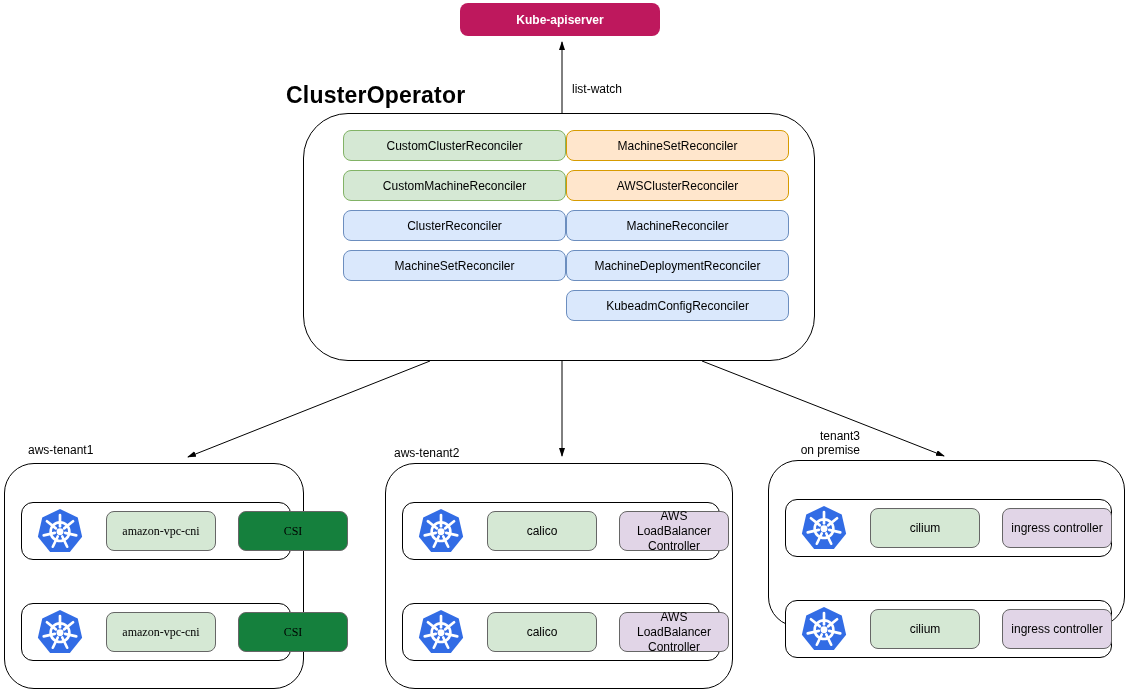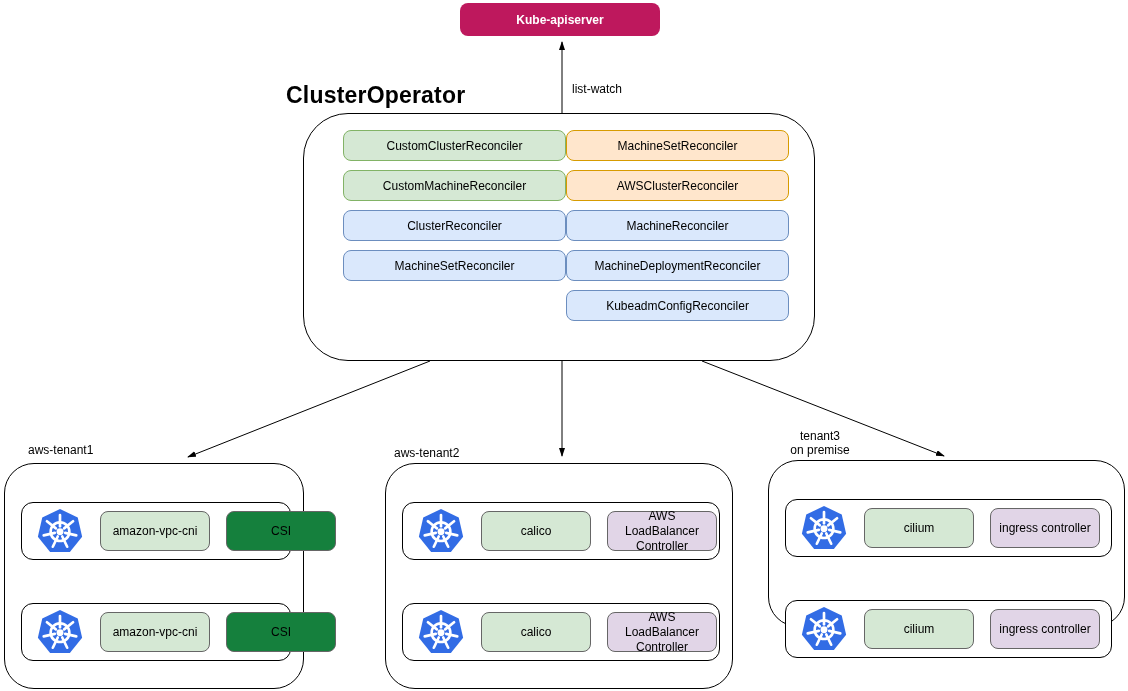--- a/index.html
+++ b/index.html
@@ -33,37 +33,37 @@
   
   .green {background:#d5e8d4;border-color:#82b366;}
   .orange{background:#ffe6cc;border-color:#d79b00;}
   .blue  {background:#dae8fc;border-color:#6c8ebf;}
   .red   {background:#15803d;border-color:#b85450;}
   .purple{background:#e1d5e7;border-color:#9673a6;}
   
   .tenant{
     position:absolute;border:1px solid #000;border-radius:30px;box-sizing:border-box;background:#fff;
   }
-  #tenant-0{left:4px;top:463px;width:300px;height:226px;}
+  #tenant-0{left:4px;top:463px;width:300px;height:226px;font-family:Liberation Serif, serif;}
   #tenant-1{left:385px;top:463px;width:348px;height:226px;}
   #tenant-2{left:768px;top:460px;width:357px;height:167px;}
   .tenant-label{position:absolute;font-size:12px;white-space:pre-line;}
   #tenant-label-0{left:28px;top:443px;}
   #tenant-label-1{left:394px;top:446px;}
-  #tenant-label-2{left:780px;top:429px;width:80px;text-align:center;}
+  #tenant-label-2{left:780px;top:429px;width:80px;text-align:right;}
   .cluster-row{
     position:absolute;left:16px;right:12px;height:58px;
     border:1px solid #000;border-radius:12px;box-sizing:border-box;background:#fff;
     display:flex;align-items:center;
   }
   .cluster-row:nth-of-type(1){top:38px;}
   .cluster-row:nth-of-type(2){top:139px;}
   .k8s-icon{width:48px;height:48px;margin-left:14px;flex:none;}
   .addon{
-    width:110px;height:40px;box-sizing:border-box;margin-left:16px;flex:none;
+    width:110px;height:40px;box-sizing:border-box;margin-left:22px;flex:none;
     border-radius:8px;border:1px solid #666;
     display:flex;align-items:center;justify-content:center;
     font-size:12px;line-height:1.25;text-align:center;padding:0 4px;
   }
 </style>
 </head>
 <body>
 
 <div id="canvas">
 

